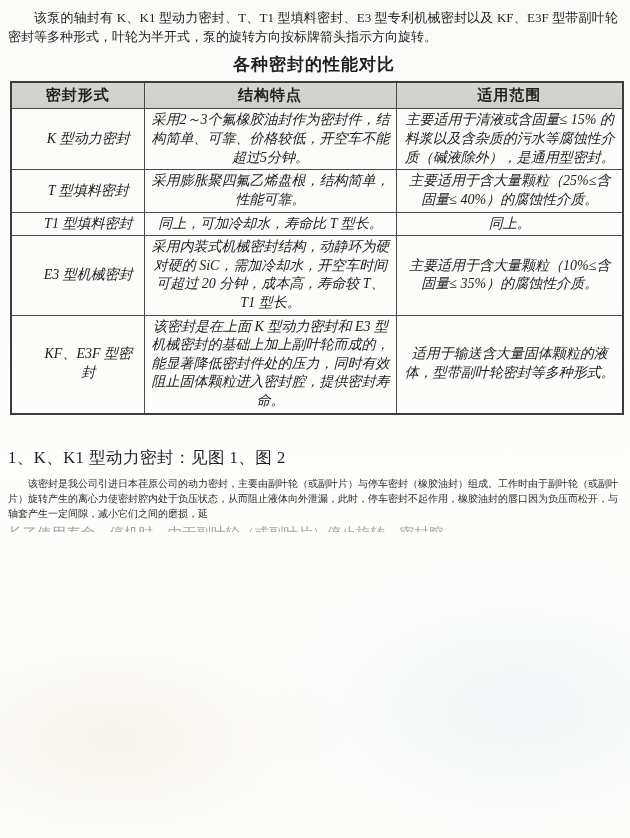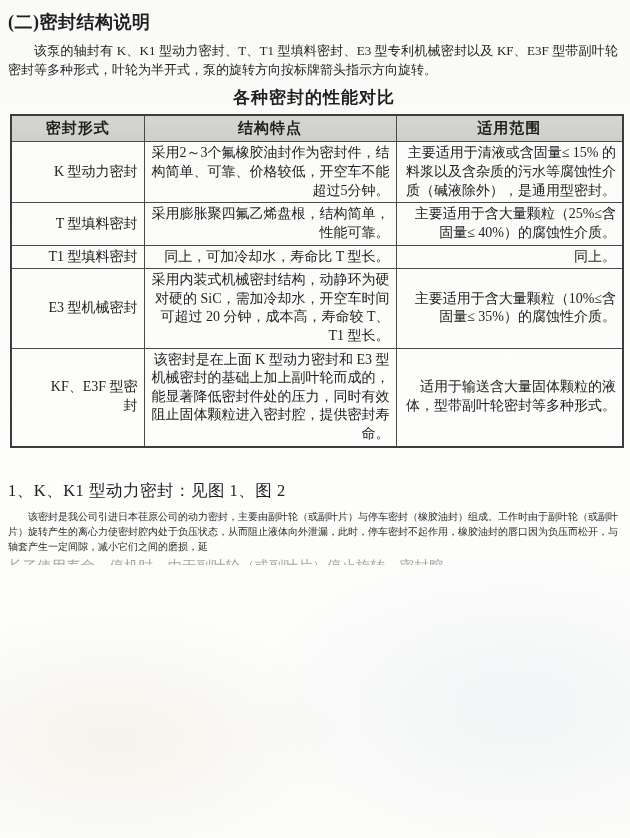--- a/index.html
+++ b/index.html
@@ -64,23 +64,24 @@
     font-weight: bold;
     text-align: center;
     padding: 3px 9px;
     letter-spacing: 1px;
   }
   .seal-table td {
     border: 1px solid #4a4a4a;
     font-size: 14px;
     line-height: 1.33;
     padding: 2px 6px 2px 7px;
-    text-align: right;
+    text-align: center;
     vertical-align: middle;
     color: #222222;
+    font-style: italic;
   }
   .seal-table td.col-type {
     padding-left: 27px;
     font-size: 14px;
   }
   .section1-heading {
     font-size: 16.5px;
     font-weight: normal;
     margin: 32px 0 7px 0;
     letter-spacing: 0.5px;
@@ -101,21 +102,20 @@
     line-height: 1.4;
     color: #8d8d8d;
     opacity: 0.8;
   }
 </style>
 </head>
 <body>
 
 <div class="page">
 
-  <div class="doc-heading">(二)密封结构说明</div>
 
   <p class="intro">该泵的轴封有 K、K1 型动力密封、T、T1 型填料密封、E3 型专利机械密封以及 KF、E3F 型带副叶轮密封等多种形式，叶轮为半开式，泵的旋转方向按标牌箭头指示方向旋转。</p>
 
   <div class="table-title">各种密封的性能对比</div>
 
   <table class="seal-table">
     <colgroup>
       <col class="c1">
       <col class="c2">
       <col class="c3">

